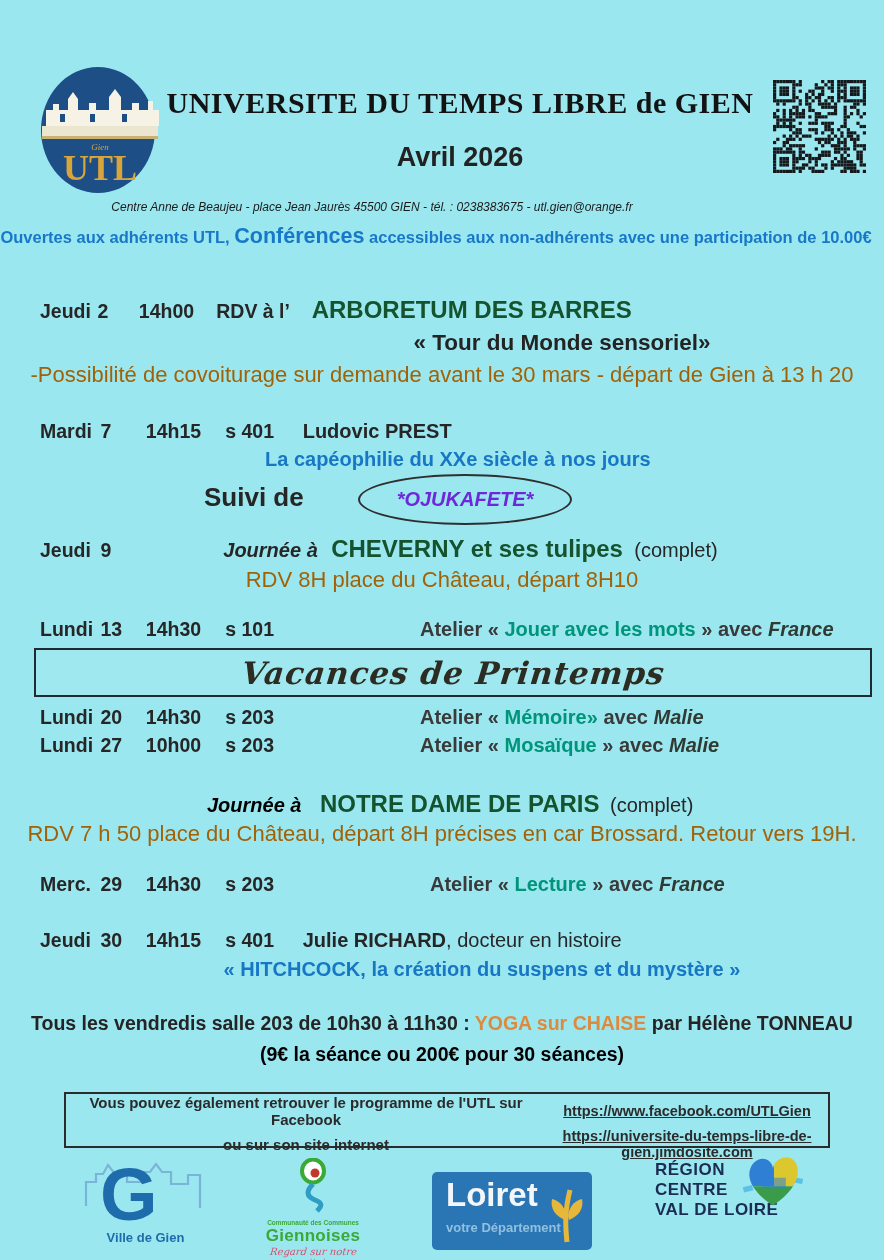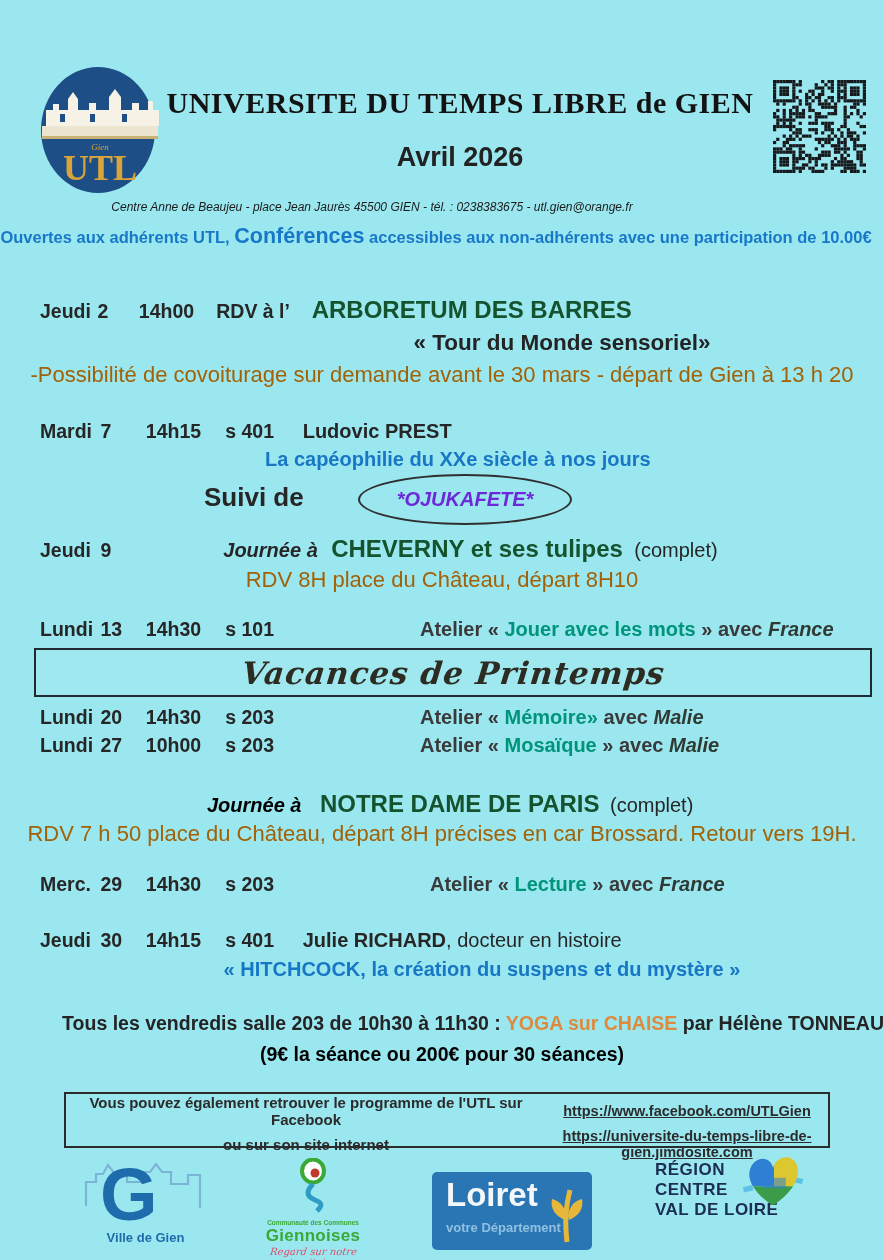--- a/index.html
+++ b/index.html
@@ -38,21 +38,21 @@
   .atelier .a-person{color:#2f3a33;font-weight:700;font-style:italic;}
 
   .oval{left:358px;top:474px;width:210px;height:47px;border:2.5px solid #2f2f2f;border-radius:50%;
         display:flex;align-items:center;justify-content:center;}
   .oval span{color:#6d28d9;font-weight:700;font-style:italic;font-size:20px;}
 
   .banner{left:34px;top:648px;width:838px;height:49px;border:2px solid #1f2a33;box-sizing:border-box;
           display:flex;align-items:center;justify-content:center;background:rgba(255,255,255,0.06);}
   .banner span{font-family:"DejaVu Serif",serif;font-style:italic;font-weight:700;font-size:31px;color:#2c2c22;transform:skewX(-6deg);letter-spacing:1px;}
 
-  .yoga-line{font-weight:700;font-size:19.5px;color:#242424;text-align:right;}
+  .yoga-line{font-weight:700;font-size:19.5px;color:#242424;}
   .yoga-hl{color:#dd8a3e;}
   .price{font-weight:600;font-size:19.5px;color:#000000;}
 
   .fbbox{left:64px;top:1092px;width:766px;height:56px;border:2px solid #2b2b2b;box-sizing:border-box;
          display:grid;grid-template-columns:480px 1fr;align-items:center;row-gap:0;}
   .fb-text{font-weight:700;font-size:15px;color:#2b2b2b;text-align:center;}
   .fb-url{font-weight:700;font-size:14.5px;color:#2b2b2b;text-decoration:underline;text-align:center;}
 
   
   .logo-gien{left:78px;top:1156px;width:135px;height:100px;text-align:center;}

